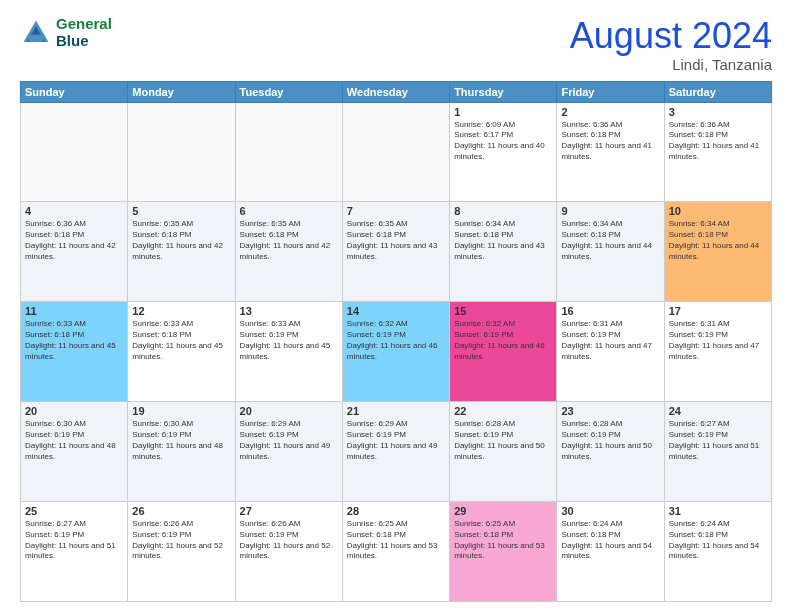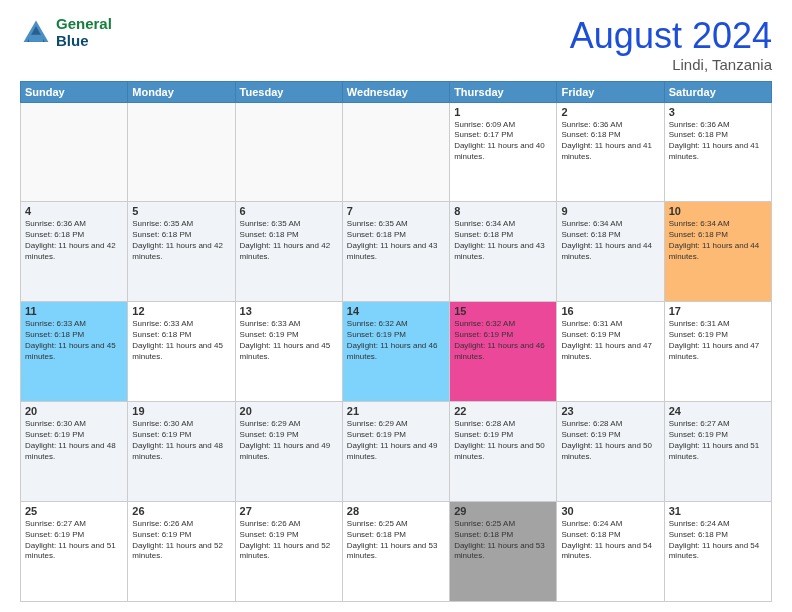--- a/index.html
+++ b/index.html
@@ -308,21 +308,21 @@
             <div class="day-info" style="white-space: pre-line;">Sunrise: 6:26 AM
 Sunset: 6:19 PM
 Daylight: 11 hours and 52 minutes.</div>
           </td>
           <td style="background: rgb(255, 255, 255);">
             <span class="day-number">28</span>
             <div class="day-info" style="white-space: pre-line;">Sunrise: 6:25 AM
 Sunset: 6:18 PM
 Daylight: 11 hours and 53 minutes.</div>
           </td>
-          <td style="background: #a3a3a3;">
+          <td style="background: #f9a8d4;">
             <span class="day-number">29</span>
             <div class="day-info" style="white-space: pre-line;">Sunrise: 6:25 AM
 Sunset: 6:18 PM
 Daylight: 11 hours and 53 minutes.</div>
           </td>
           <td style="background: rgb(255, 255, 255); margin-top: 23px;">
             <span class="day-number">30</span>
             <div class="day-info" style="white-space: pre-line;">Sunrise: 6:24 AM
 Sunset: 6:18 PM
 Daylight: 11 hours and 54 minutes.</div>

